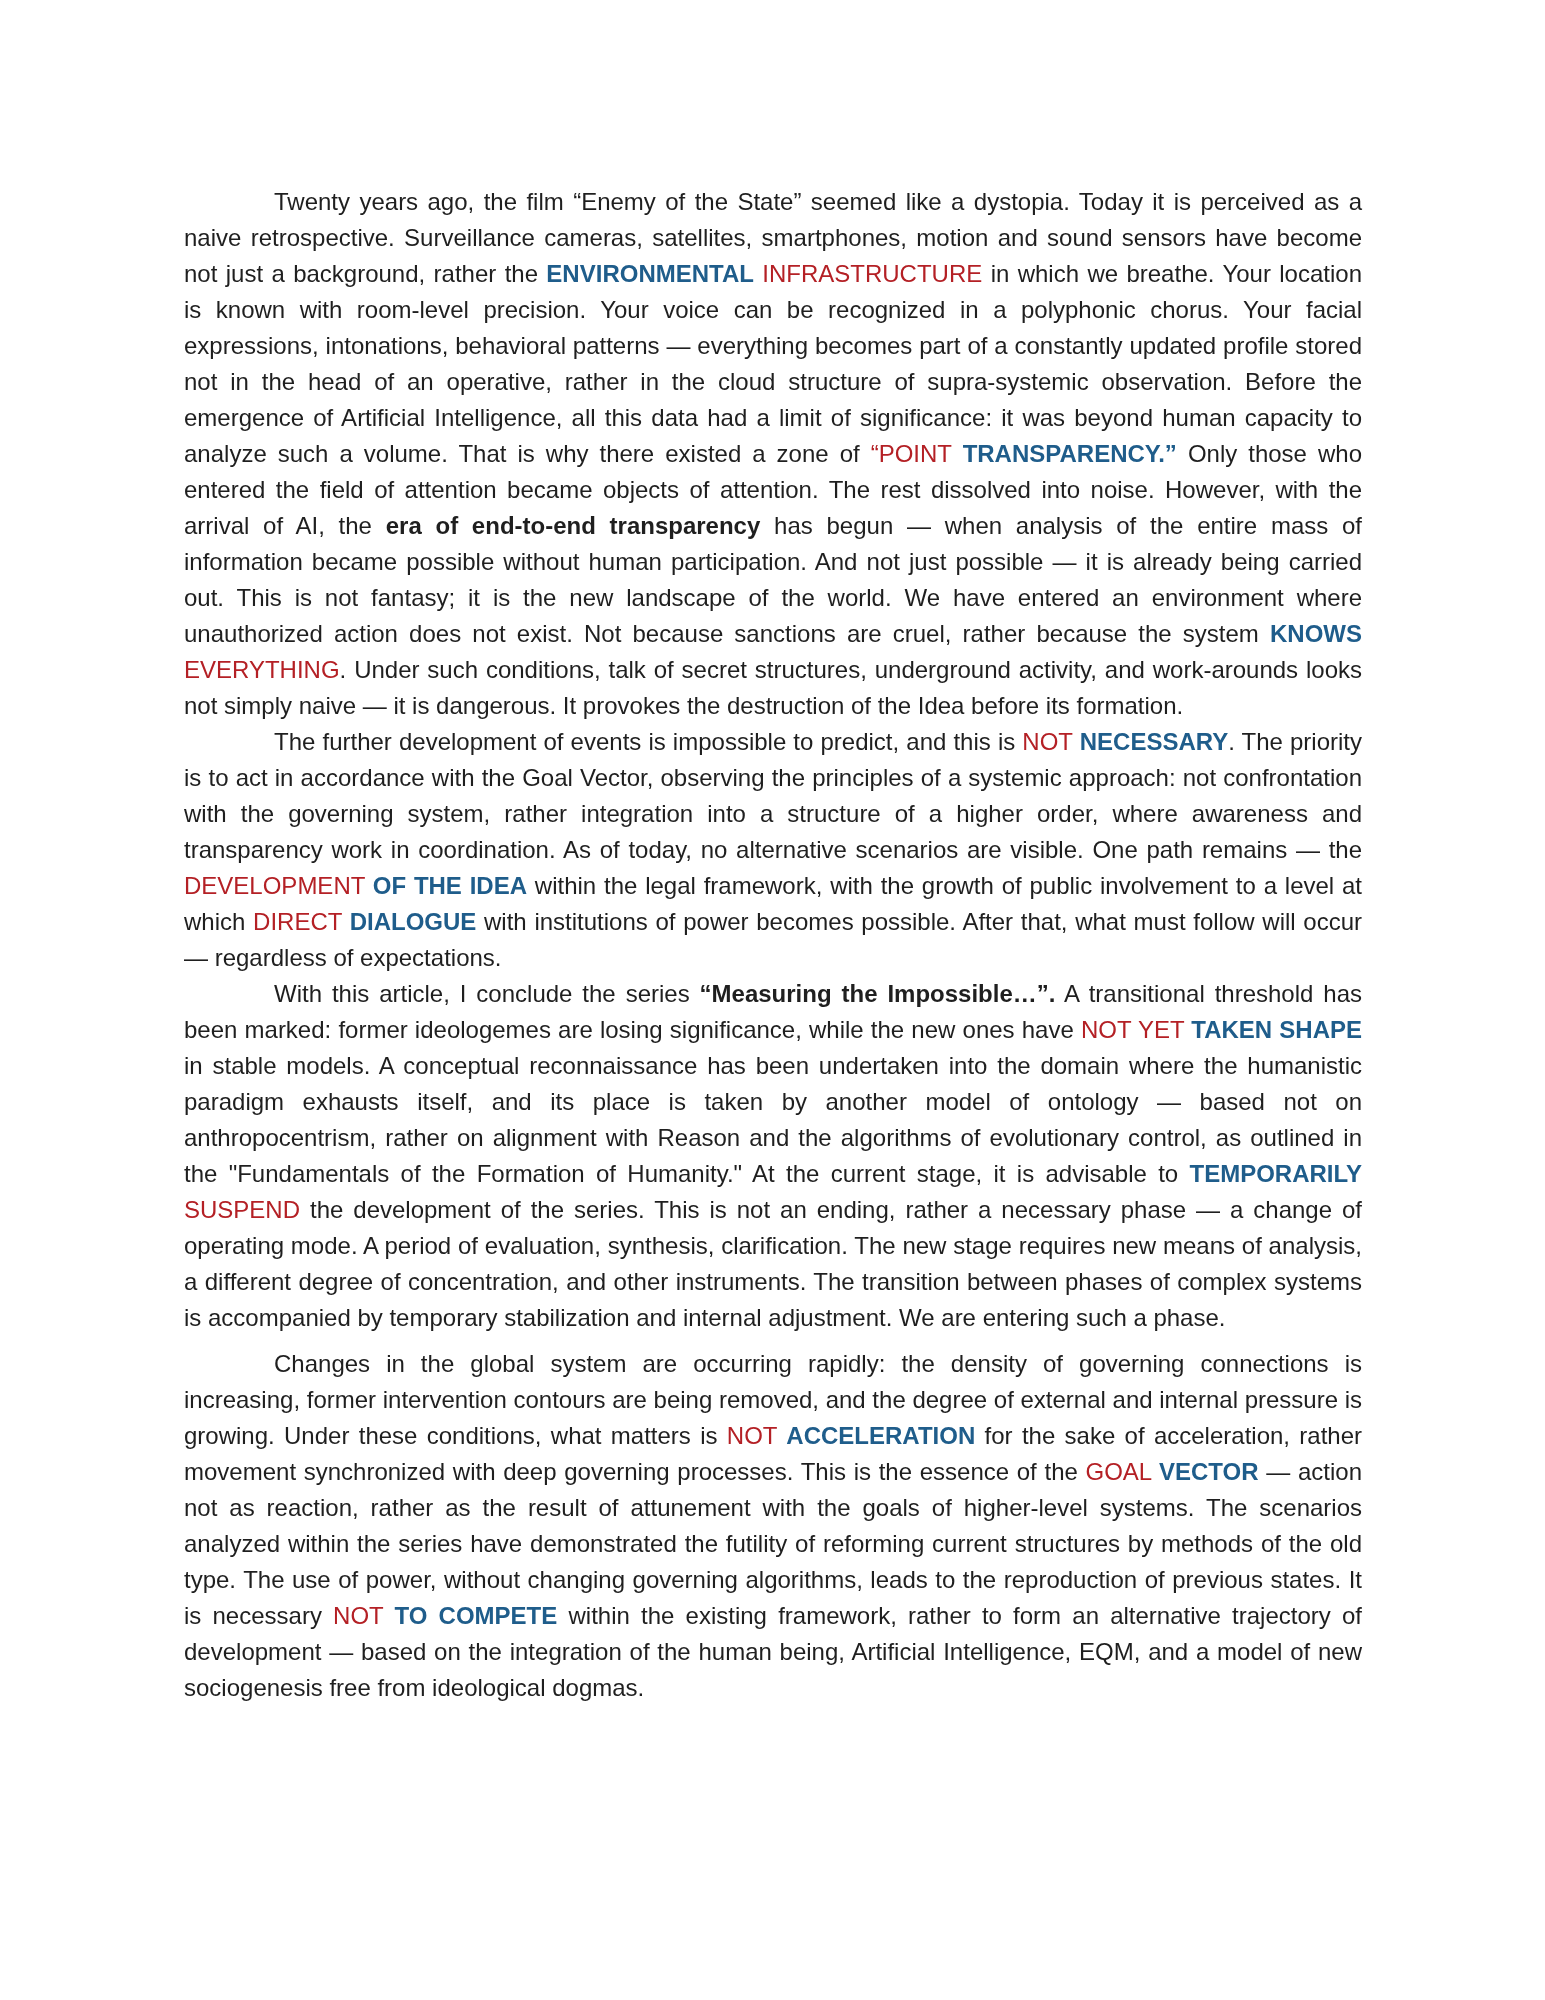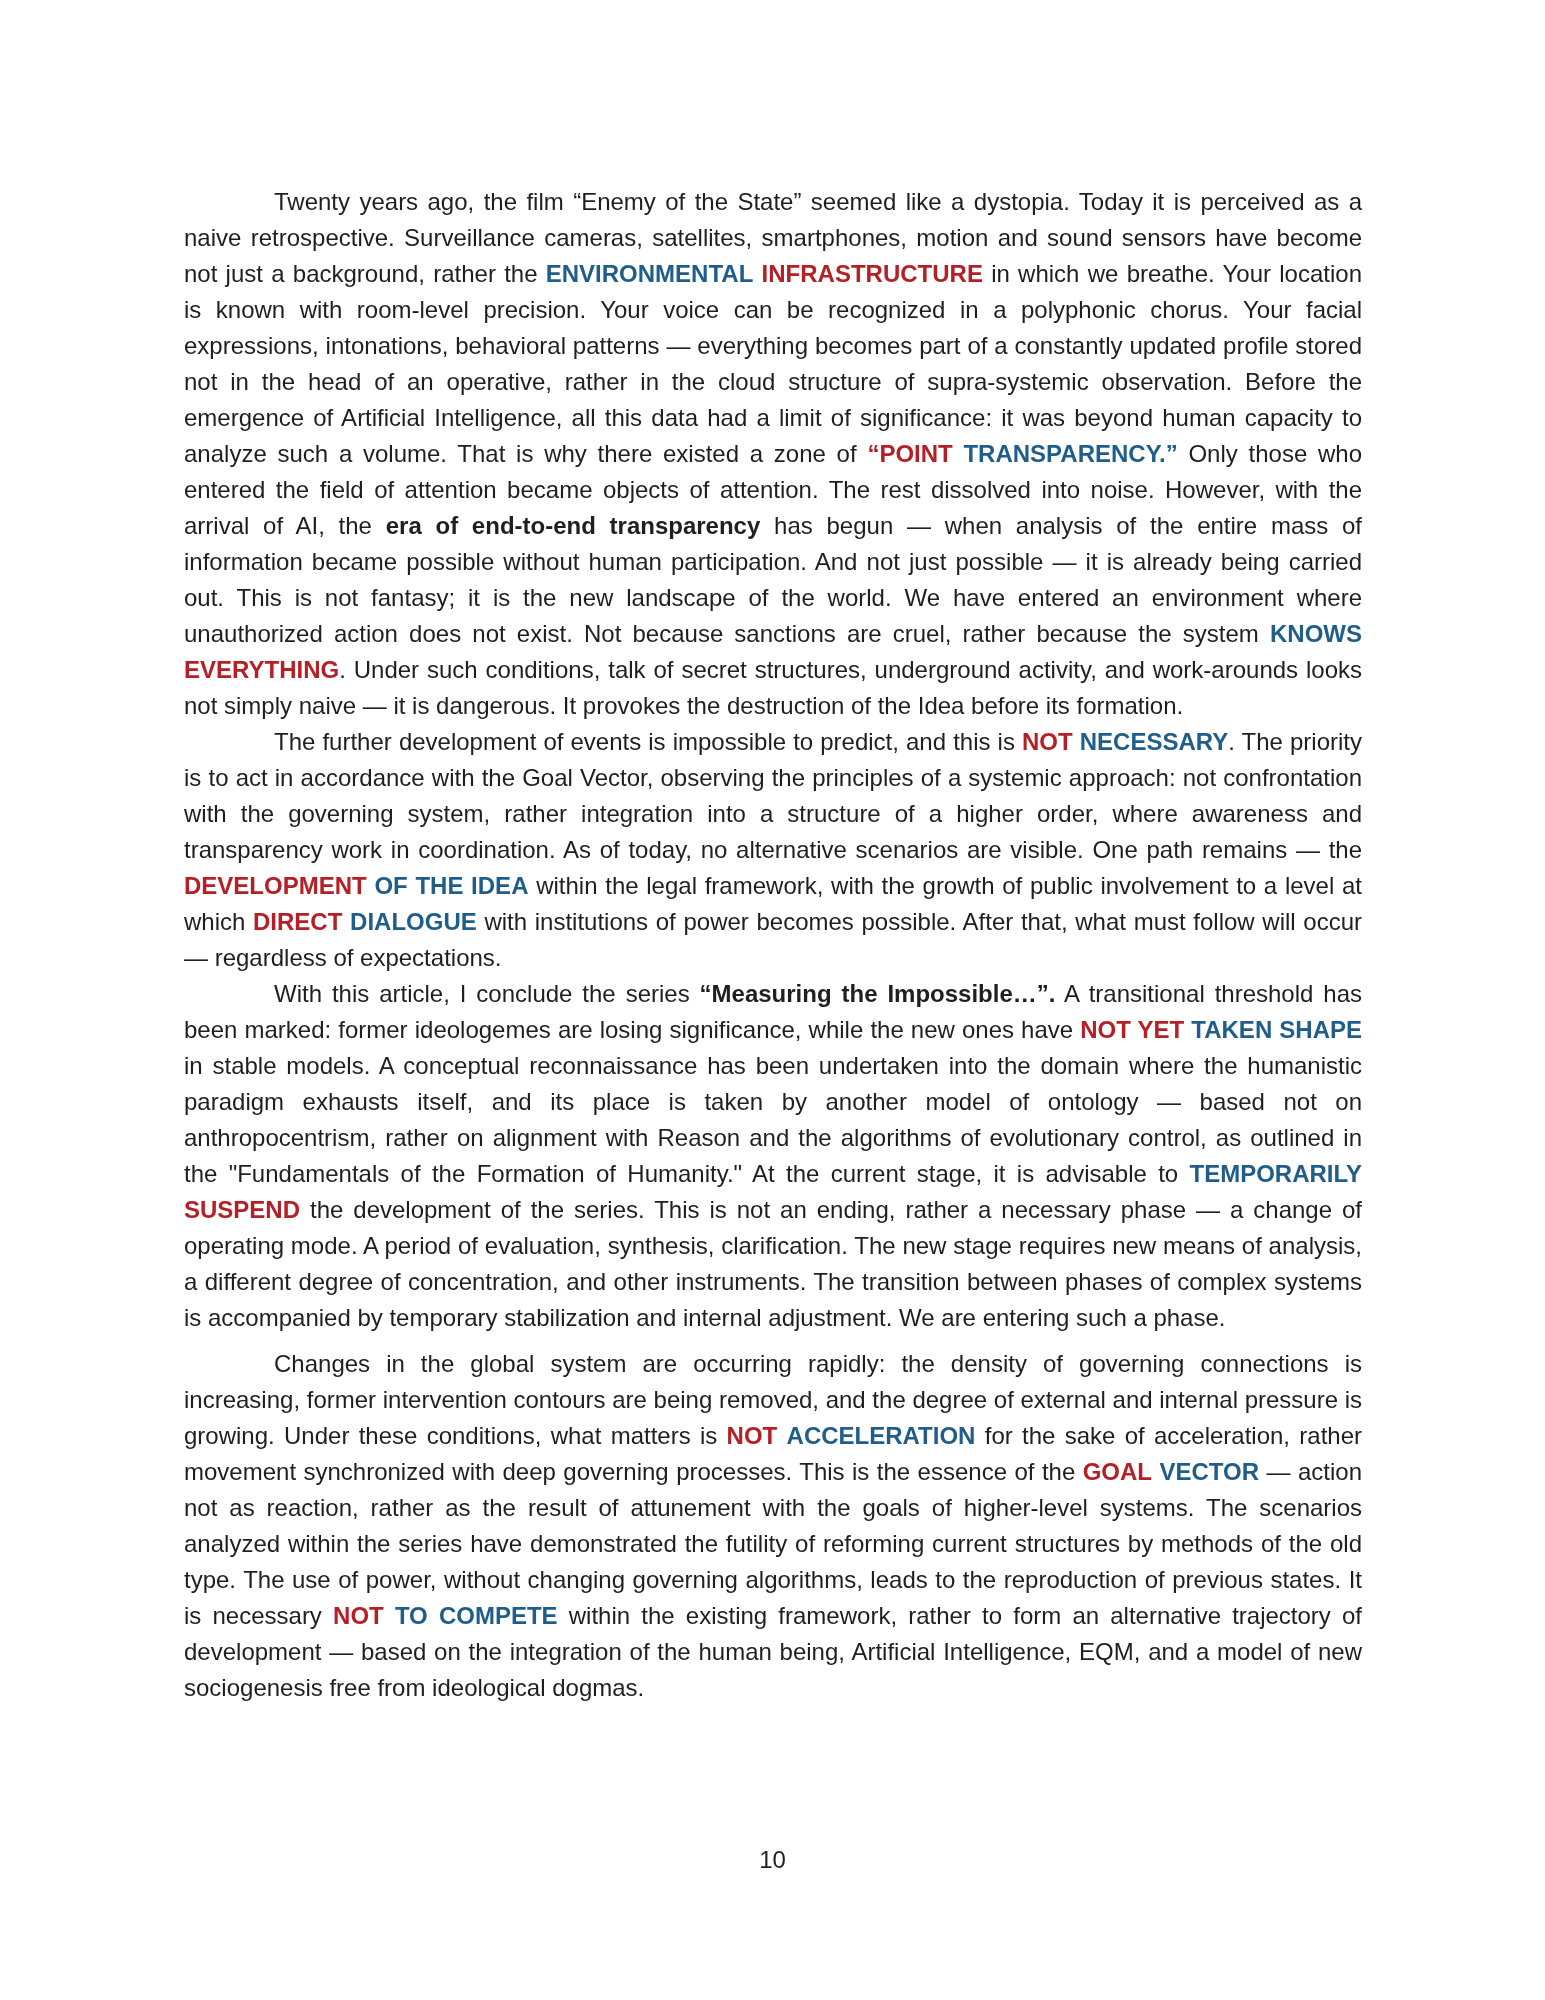--- a/index.html
+++ b/index.html
@@ -40,21 +40,21 @@
     margin-top:10px;
   }
   .seg{ color:var(--ink); }
   .accent-blue{
     color:var(--blue);
     font-weight:bold;
     margin-top:29px;
   }
   .accent-red{
     color:var(--red);
-    font-weight:bold;
+    font-weight:normal;
   }
   .emph{
     font-weight:bold;
   }
   .page-number{
     position:absolute;
     top:1842px;
     left:0;
     width:100%;
     text-align:center;
@@ -66,14 +66,13 @@
 </head>
 <body>
 
 <div class="page">
   <div class="doc-body">
       <p class="para"><span class="seg">Twenty years ago, the film “Enemy of the State” seemed like a dystopia. Today it is perceived as a naive retrospective. Surveillance cameras, satellites, smartphones, motion and sound sensors have become not just a background, rather the </span><span class="seg accent-blue">ENVIRONMENTAL</span><span class="seg"> </span><span class="seg accent-red">INFRASTRUCTURE</span><span class="seg"> in which we breathe. Your location is known with room-level precision. Your voice can be recognized in a polyphonic chorus. Your facial expressions, intonations, behavioral patterns — everything becomes part of a constantly updated profile stored not in the head of an operative, rather in the cloud structure of supra-systemic observation. Before the emergence of Artificial Intelligence, all this data had a limit of significance: it was beyond human capacity to analyze such a volume. That is why there existed a zone of </span><span class="seg accent-red">“POINT</span><span class="seg"> </span><span class="seg accent-blue">TRANSPARENCY.”</span><span class="seg"> Only those who entered the field of attention became objects of attention. The rest dissolved into noise. However, with the arrival of AI, the </span><span class="seg emph">era of end-to-end transparency</span><span class="seg"> has begun — when analysis of the entire mass of information became possible without human participation. And not just possible — it is already being carried out. This is not fantasy; it is the new landscape of the world. We have entered an environment where unauthorized action does not exist. Not because sanctions are cruel, rather because the system </span><span class="seg accent-blue">KNOWS</span><span class="seg"> </span><span class="seg accent-red">EVERYTHING</span><span class="seg">. Under such conditions, talk of secret structures, underground activity, and work-arounds looks not simply naive — it is dangerous. It provokes the destruction of the Idea before its formation.</span></p>
       <p class="para"><span class="seg">The further development of events is impossible to predict, and this is </span><span class="seg accent-red">NOT</span><span class="seg"> </span><span class="seg accent-blue">NECESSARY</span><span class="seg">. The priority is to act in accordance with the Goal Vector, observing the principles of a systemic approach: not confrontation with the governing system, rather integration into a structure of a higher order, where awareness and transparency work in coordination. As of today, no alternative scenarios are visible. One path remains — the </span><span class="seg accent-red">DEVELOPMENT</span><span class="seg"> </span><span class="seg accent-blue">OF THE IDEA</span><span class="seg"> within the legal framework, with the growth of public involvement to a level at which </span><span class="seg accent-red">DIRECT</span><span class="seg"> </span><span class="seg accent-blue">DIALOGUE</span><span class="seg"> with institutions of power becomes possible. After that, what must follow will occur — regardless of expectations.</span></p>
       <p class="para"><span class="seg">With this article, I conclude the series </span><span class="seg emph">“Measuring the Impossible…”.</span><span class="seg"> A transitional threshold has been marked: former ideologemes are losing significance, while the new ones have </span><span class="seg accent-red">NOT YET</span><span class="seg"> </span><span class="seg accent-blue">TAKEN SHAPE</span><span class="seg"> in stable models. A conceptual reconnaissance has been undertaken into the domain where the humanistic paradigm exhausts itself, and its place is taken by another model of ontology — based not on anthropocentrism, rather on alignment with Reason and the algorithms of evolutionary control, as outlined in the "Fundamentals of the Formation of Humanity." At the current stage, it is advisable to </span><span class="seg accent-blue">TEMPORARILY</span><span class="seg"> </span><span class="seg accent-red">SUSPEND</span><span class="seg"> the development of the series. This is not an ending, rather a necessary phase — a change of operating mode. A period of evaluation, synthesis, clarification. The new stage requires new means of analysis, a different degree of concentration, and other instruments. The transition between phases of complex systems is accompanied by temporary stabilization and internal adjustment. We are entering such a phase.</span></p>
       <p class="para extra-gap"><span class="seg">Changes in the global system are occurring rapidly: the density of governing connections is increasing, former intervention contours are being removed, and the degree of external and internal pressure is growing. Under these conditions, what matters is </span><span class="seg accent-red">NOT</span><span class="seg"> </span><span class="seg accent-blue">ACCELERATION</span><span class="seg"> for the sake of acceleration, rather movement synchronized with deep governing processes. This is the essence of the </span><span class="seg accent-red">GOAL</span><span class="seg"> </span><span class="seg accent-blue">VECTOR</span><span class="seg"> — action not as reaction, rather as the result of attunement with the goals of higher-level systems. The scenarios analyzed within the series have demonstrated the futility of reforming current structures by methods of the old type. The use of power, without changing governing algorithms, leads to the reproduction of previous states. It is necessary </span><span class="seg accent-red">NOT</span><span class="seg"> </span><span class="seg accent-blue">TO COMPETE</span><span class="seg"> within the existing framework, rather to form an alternative trajectory of development — based on the integration of the human being, Artificial Intelligence, EQM, and a model of new sociogenesis free from ideological dogmas.</span></p>
     </div>
-  <div class="page-number">10</div>
 </div>
 
 </body></html>

